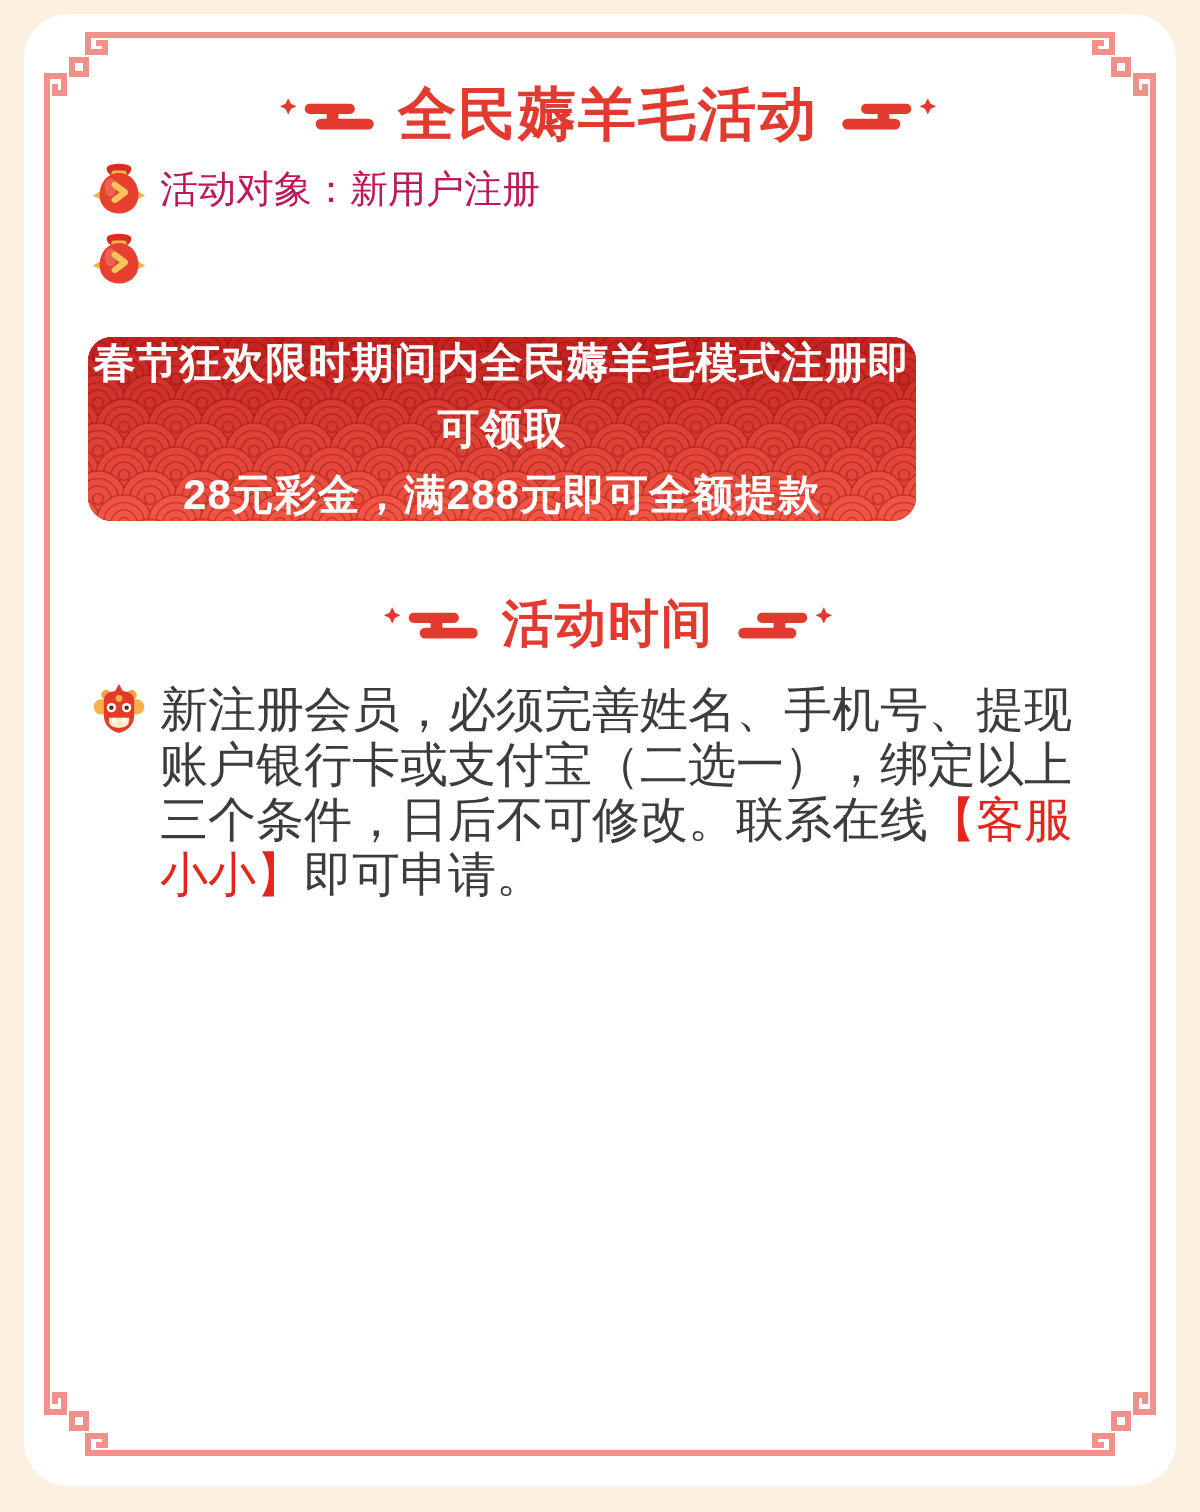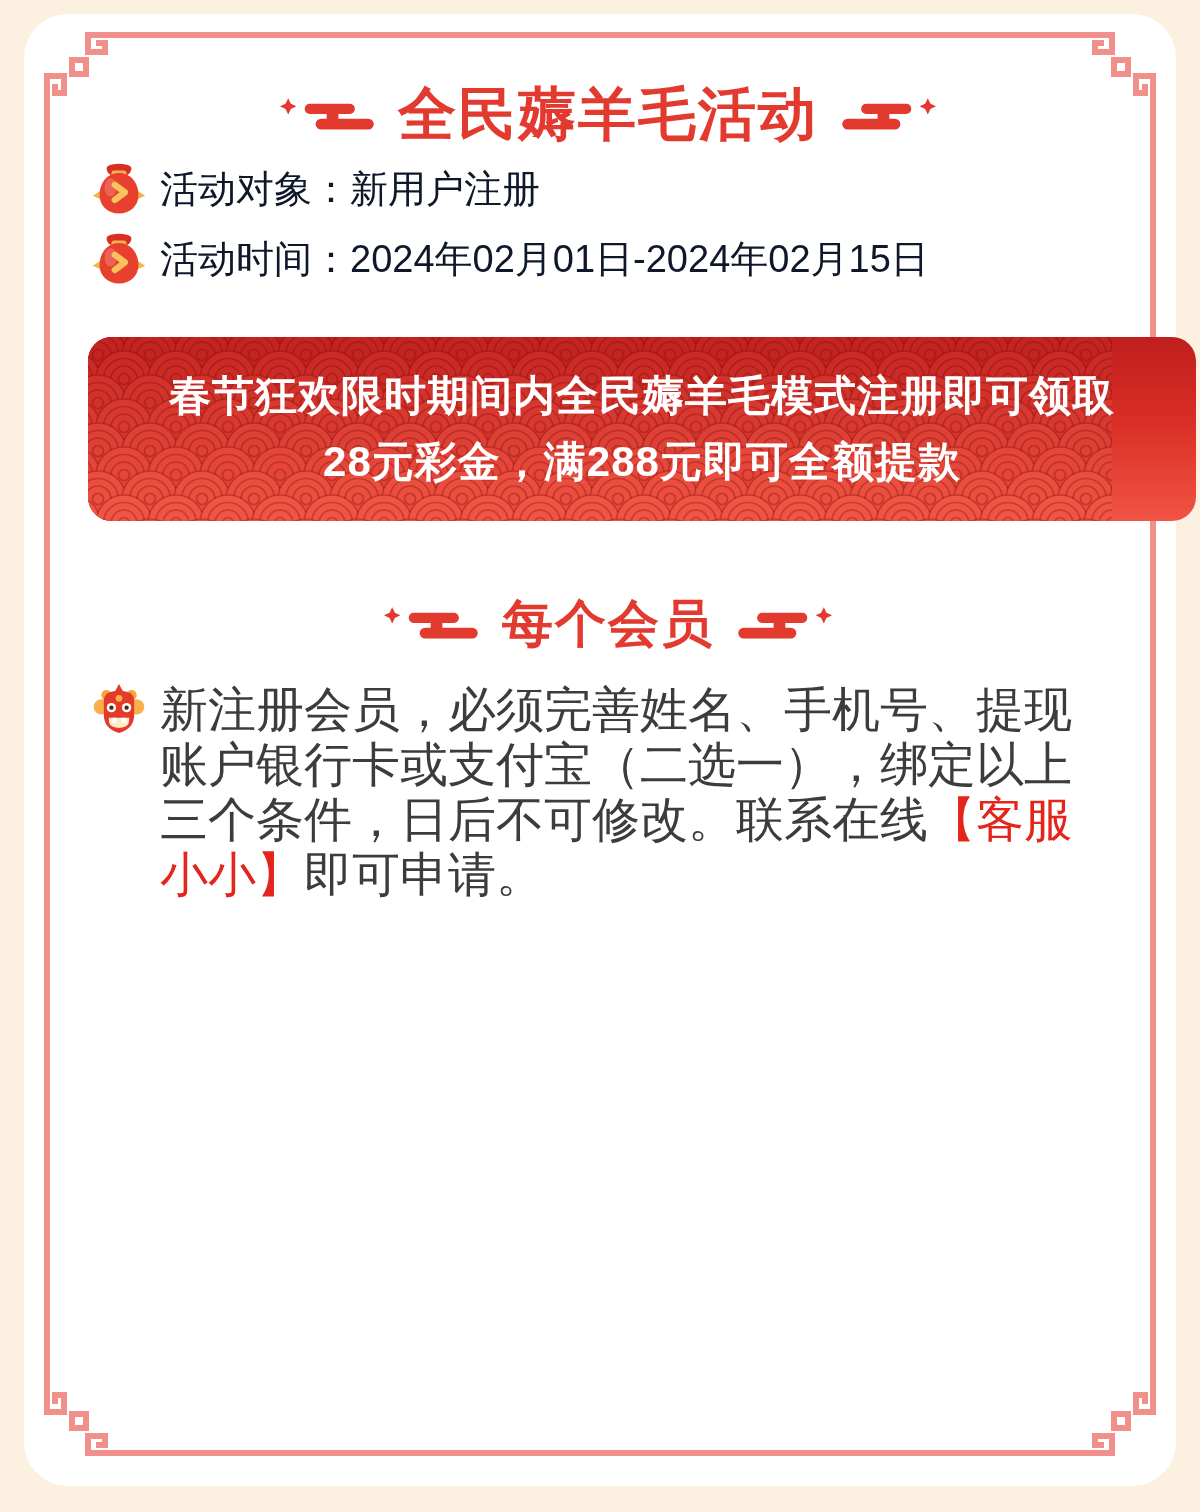--- a/index.html
+++ b/index.html
@@ -35,24 +35,24 @@
   #main-title{top:76px;}
   #main-title .t{font-size:58px;}
   #rules-title{top:590px;}
   #rules-title .t{font-size:51px;}
   .deco{width:102px;height:35px;flex:0 0 auto;}
   .deco.flip{transform:scaleX(-1);}
 
   .info-list{position:absolute;left:92px;top:160px;}
   .info-row{display:flex;align-items:center;gap:14px;height:58px;margin-bottom:12px;}
   .info-row .bag{width:54px;height:54px;flex:0 0 auto;}
-  .info-row .txt{font-size:38px;color:#0f172a;}
+  .info-row .txt{font-size:38px;color:#be185d;}
 
   .banner{
-    position:absolute;left:88px;top:337px;width:1108px;height:184px;
+    position:absolute;left:88px;top:337px;width:828px;height:184px;
     border-radius:24px;overflow:hidden;
     background:linear-gradient(180deg,#bf1f1d 0%,#d92d26 45%,#f05444 100%);
   }
   .banner .pat{position:absolute;left:0;top:0;}
   .banner .txt{
     position:relative;z-index:1;height:100%;
     display:flex;align-items:center;justify-content:center;text-align:center;
     color:#ffffff;font-size:42px;font-weight:bold;line-height:66px;
     white-space:pre-line;letter-spacing:1px;
   }
@@ -142,21 +142,20 @@
   <div class="info-row">
     <svg class="bag" viewBox="0 0 64 64">
         <use href="#money-bag"></use>
       </svg>
     <span class="txt">活动对象：新用户注册</span>
   </div>
   <div class="info-row">
     <svg class="bag" viewBox="0 0 64 64">
         <use href="#money-bag"></use>
       </svg>
-    <span class="txt">活动时间：2024年02月01日-2024年02月15日</span>
   </div>
 </div>
 
 <div class="banner">
   <svg id="banner-pattern" class="pat" width="1024" height="184" viewBox="0 0 1024 184">
       <circle cx="-16" cy="-6" r="28" fill="rgb(191,31,29)"></circle>
       <circle cx="-16" cy="-6" r="28" fill="none" stroke="rgba(130,12,10,0.35)" stroke-width="1.7"></circle>
       <circle cx="-16" cy="-6" r="20.5" fill="none" stroke="rgba(130,12,10,0.35)" stroke-width="1.7"></circle>
       <circle cx="-16" cy="-6" r="13" fill="none" stroke="rgba(130,12,10,0.35)" stroke-width="1.7"></circle>
       <circle cx="-16" cy="-6" r="5.5" fill="none" stroke="rgba(130,12,10,0.35)" stroke-width="1.7"></circle>
@@ -1422,21 +1421,21 @@
       <circle cx="1128" cy="234" r="5.5" fill="none" stroke="rgba(130,12,10,0.35)" stroke-width="1.7"></circle>
     </svg>
   <div class="txt">春节狂欢限时期间内全民薅羊毛模式注册即可领取
 28元彩金，满288元即可全额提款</div>
 </div>
 
 <div id="rules-title" class="section-title">
   <svg class="deco" viewBox="0 0 130 44">
       <use href="#cloud-sparkle"></use>
     </svg>
-  <h2 class="t">每个会员</h2>
+  <h2 class="t">活动时间</h2>
   <svg class="deco flip" viewBox="0 0 130 44">
       <use href="#cloud-sparkle"></use>
     </svg>
 </div>
 
 <div class="rules-list">
   <div class="rule-item">
     <svg class="dragon" viewBox="0 0 64 64">
         <use href="#dragon-head"></use>
       </svg>

